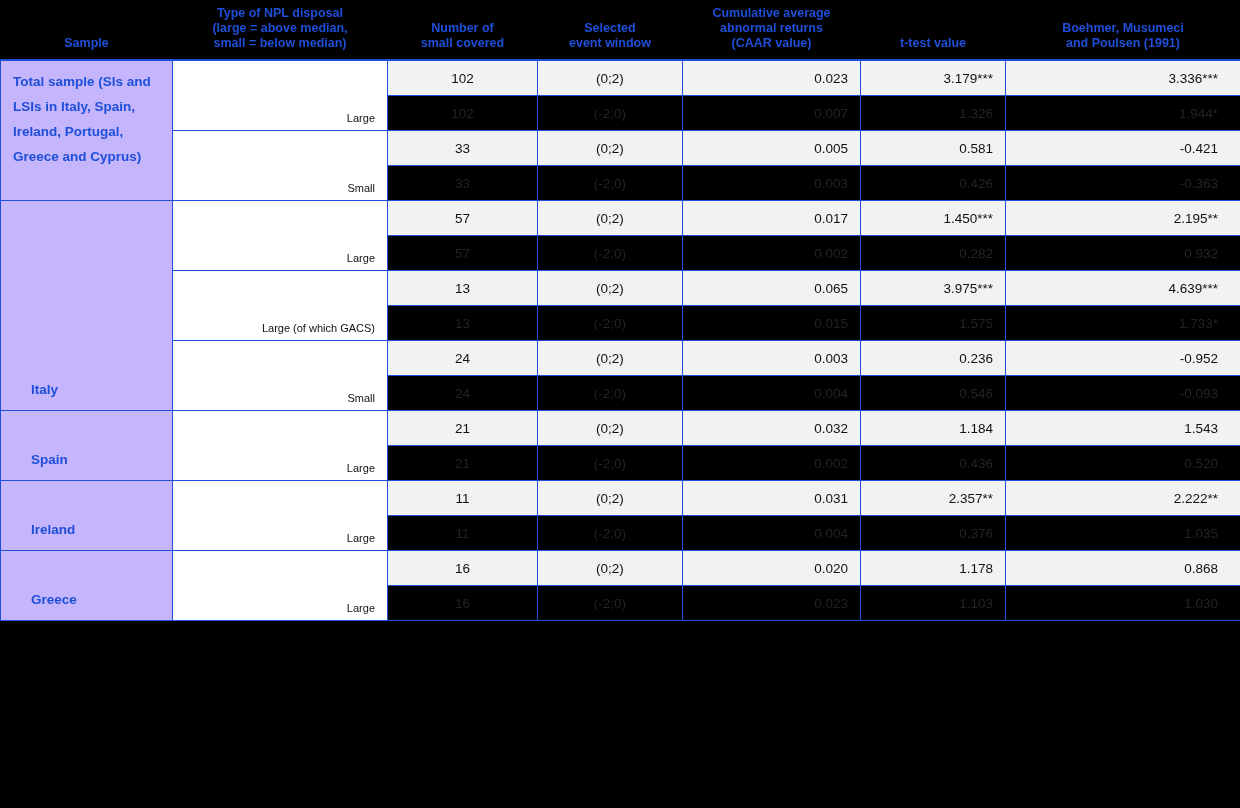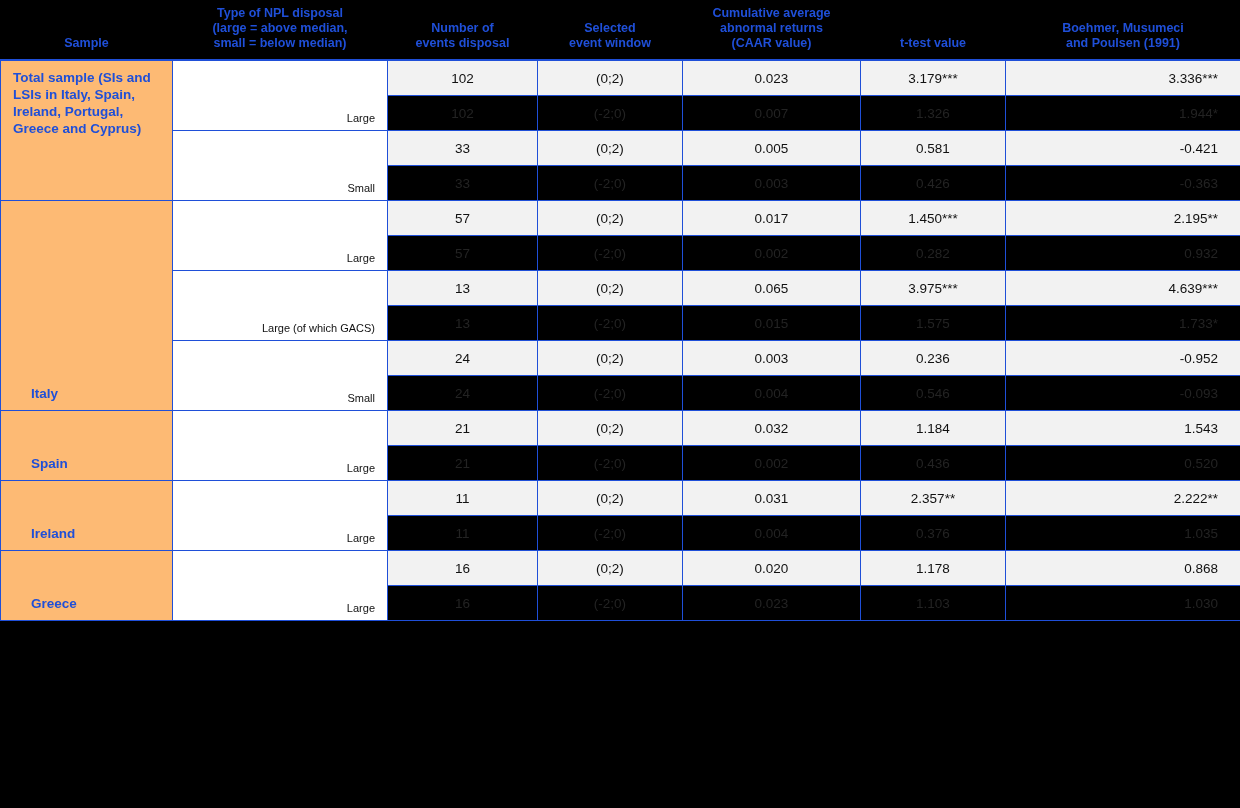--- a/index.html
+++ b/index.html
@@ -62,25 +62,25 @@
   tbody tr.dark td {
     background: #000000;
     color: #1a1a1a;
     border-color: #1f4fd8;
   }
   tbody tr.dark td.num {
     color: #232323;
   }
 
   td.sample-cell {
-    background: #fdba74;
+    background: #c4b5fd;
     color: #1f4fd8;
     font-weight: bold;
     font-size: 13.5px;
-    line-height: 17px;
+    line-height: 25px;
     vertical-align: top;
     padding-top: 8px;
     text-align: left;
   }
   td.sample-cell.bottomlabel {
     vertical-align: bottom;
     padding-bottom: 8px;
     padding-top: 0;
     padding-left: 30px;
   }
@@ -89,20 +89,21 @@
     color: #111111;
     text-align: right;
     vertical-align: bottom;
     padding-bottom: 6px;
     font-size: 11px;
   }
   td.num {
     text-align: center;
   }
   td.num.right {
+    text-align: right;
     margin-left: 30px;
   }
   td.num.wide-right {
     text-align: right;
     padding-right: 22px;
   }
   
   tbody tr.first-body td {
     border-top: 2px solid #1f4fd8;
   }
@@ -126,21 +127,21 @@
         <th class="sample-head">
           <div>Sample</div>
         </th>
         <th>
           <div>Type of NPL disposal</div>
           <div>(large = above median,</div>
           <div>small = below median)</div>
         </th>
         <th>
           <div>Number of</div>
-          <div>events disposal</div>
+          <div>small covered</div>
         </th>
         <th>
           <div>Selected</div>
           <div>event window</div>
         </th>
         <th>
           <div>Cumulative average</div>
           <div>abnormal returns</div>
           <div>(CAAR value)</div>
         </th>

